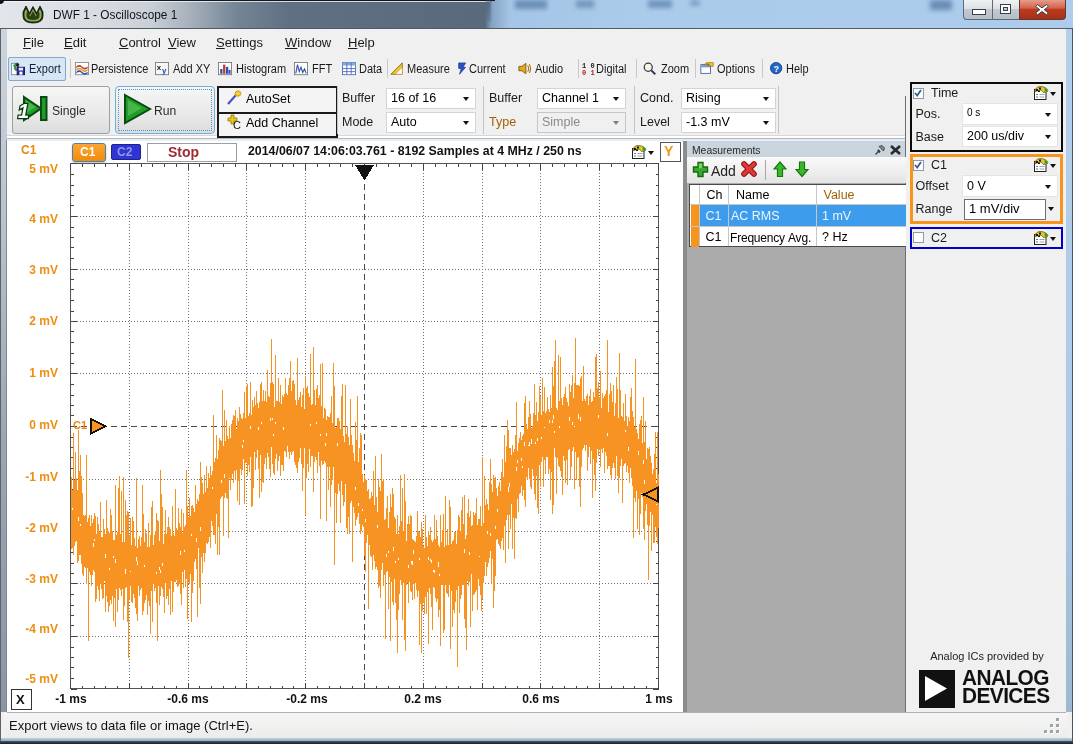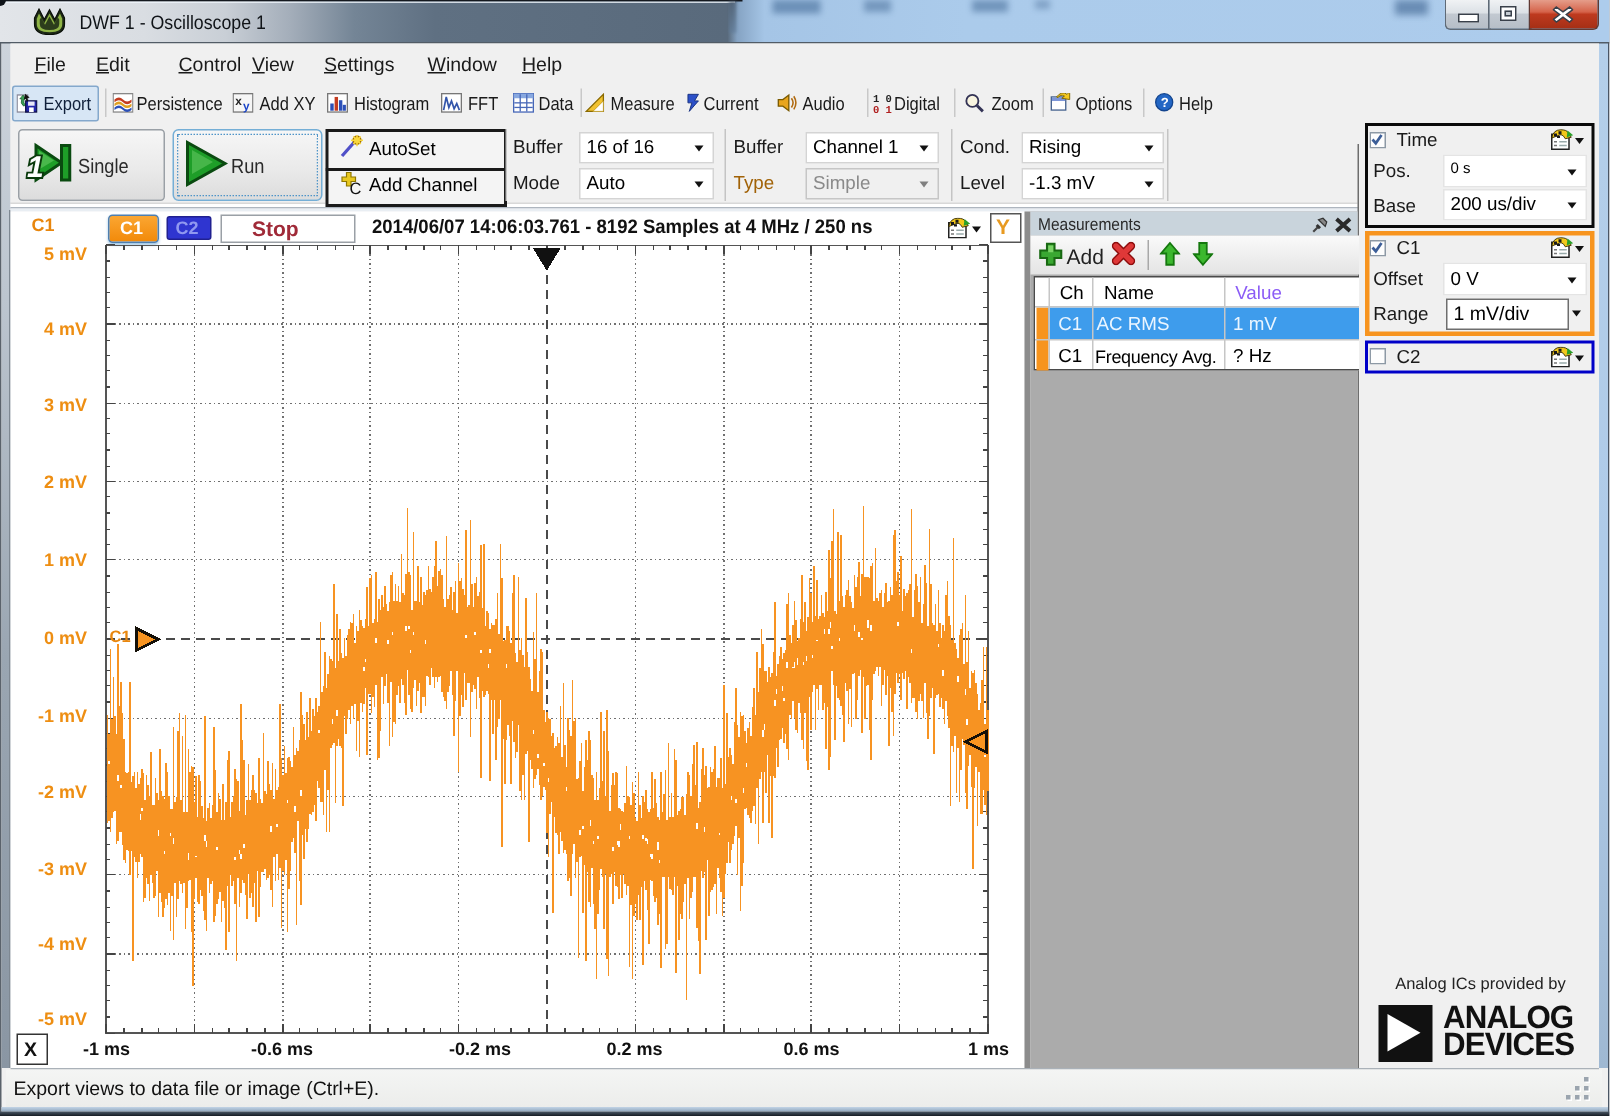--- a/index.html
+++ b/index.html
@@ -468,21 +468,21 @@
 <div class="yl" style="top:314px">2 mV</div>
 <div class="yl" style="top:366px">1 mV</div>
 <div class="yl" style="top:418px">0 mV</div>
 <div class="yl" style="top:470px">-1 mV</div>
 <div class="yl" style="top:521px">-2 mV</div>
 <div class="yl" style="top:572px">-3 mV</div>
 <div class="yl" style="top:622px">-4 mV</div>
 <div class="yl" style="top:672px">-5 mV</div>
 <div class="xl" style="left:36px">-1 ms</div>
 <div class="xl" style="left:153px">-0.6 ms</div>
-<div class="xl" style="left:285px">-0.2 ms</div>
+<div class="xl" style="left:272px">-0.2 ms</div>
 <div class="xl" style="left:388px">0.2 ms</div>
 <div class="xl" style="left:506px">0.6 ms</div>
 <div class="xl" style="left:624px">1 ms</div>
 <div class="ab" style="left:11px;top:689px;width:18.5px;height:19px;background:#fff;border:1px solid #333"></div>
 <div class="ab b" style="left:16px;top:692px;color:#111;font-size:13px">X</div>
 <div class="ab" style="left:683px;top:140.5px;width:4px;height:571.5px;background:#8C8C8C"></div>
 <div class="ab" style="left:904.5px;top:96px;width:1.5px;height:616px;background:#6E6E6E"></div>
 <div class="ab" style="left:687px;top:140.5px;width:217.5px;height:571.5px;background:#ABABAB"></div>
 <div class="ab" style="left:687px;top:141px;width:217.5px;height:16px;background:#C9D4DC"></div>
 <div class="ab" style="left:692px;top:143.5px;color:#2A2A2A;font-size:11.5px;transform:scaleX(0.9);transform-origin:left">Measurements</div>
@@ -515,21 +515,21 @@
 <div class="ab" style="left:690.5px;top:204.5px;width:8.5px;height:21.5px;background:#F7941E"></div>
 <div class="ab" style="left:690.5px;top:226px;width:8.5px;height:20.5px;background:#F7941E"></div>
 <div class="ab" style="left:699px;top:204.5px;width:206.5px;height:21.5px;background:#3E9CEC"></div>
 <div class="ab" style="left:699px;top:185px;width:1px;height:61px;background:#C6C6C6"></div>
 <div class="ab" style="left:727.5px;top:185px;width:1px;height:61px;background:#C6C6C6"></div>
 <div class="ab" style="left:816px;top:185px;width:1px;height:61px;background:#C6C6C6"></div>
 <div class="ab" style="left:690px;top:204px;width:216px;height:1px;background:#C6C6C6"></div>
 <div class="ab" style="left:690px;top:225.5px;width:216px;height:1px;background:#C6C6C6"></div>
 <div class="ab" style="left:706.5px;top:188px;font-size:12.5px;color:#000">Ch</div>
 <div class="ab" style="left:736px;top:188px;font-size:12.5px;color:#000">Name</div>
-<div class="ab" style="left:823.5px;top:188px;font-size:12.5px;color:#8b5cf6">Value</div>
+<div class="ab" style="left:823.5px;top:188px;font-size:12.5px;color:#a16207">Value</div>
 <div class="ab" style="left:705.5px;top:209px;font-size:12.5px;color:#EAF5FF">C1</div>
 <div class="ab" style="left:731px;top:209px;font-size:12.5px;color:#EAF5FF">AC RMS</div>
 <div class="ab" style="left:822px;top:209px;font-size:12.5px;color:#EAF5FF">1 mV</div>
 <div class="ab" style="left:705.5px;top:230px;font-size:12.5px;color:#000">C1</div>
 <div class="ab" style="left:730px;top:230.5px;font-size:12.5px;color:#000"><span style="font-size:12px;letter-spacing:-0.2px">Frequency&nbsp;Avg.</span></div>
 <div class="ab" style="left:822px;top:230px;font-size:12.5px;color:#000">? Hz</div>
 <div class="ab" style="left:906px;top:83px;width:160px;height:629px;background:#F0F0F0"></div>
 <div class="ab" style="left:909.5px;top:81.5px;width:153.5px;height:70px;border:2.5px solid #0A0A0A;box-sizing:border-box"></div>
 <svg class="ab" style="left:913px;top:87.5px;" width="11" height="11" viewBox="0 0 11 11">
     <rect x="0.5" y="0.5" width="10" height="10" fill="#fdfdfd" stroke="#8D99A5"></rect>

